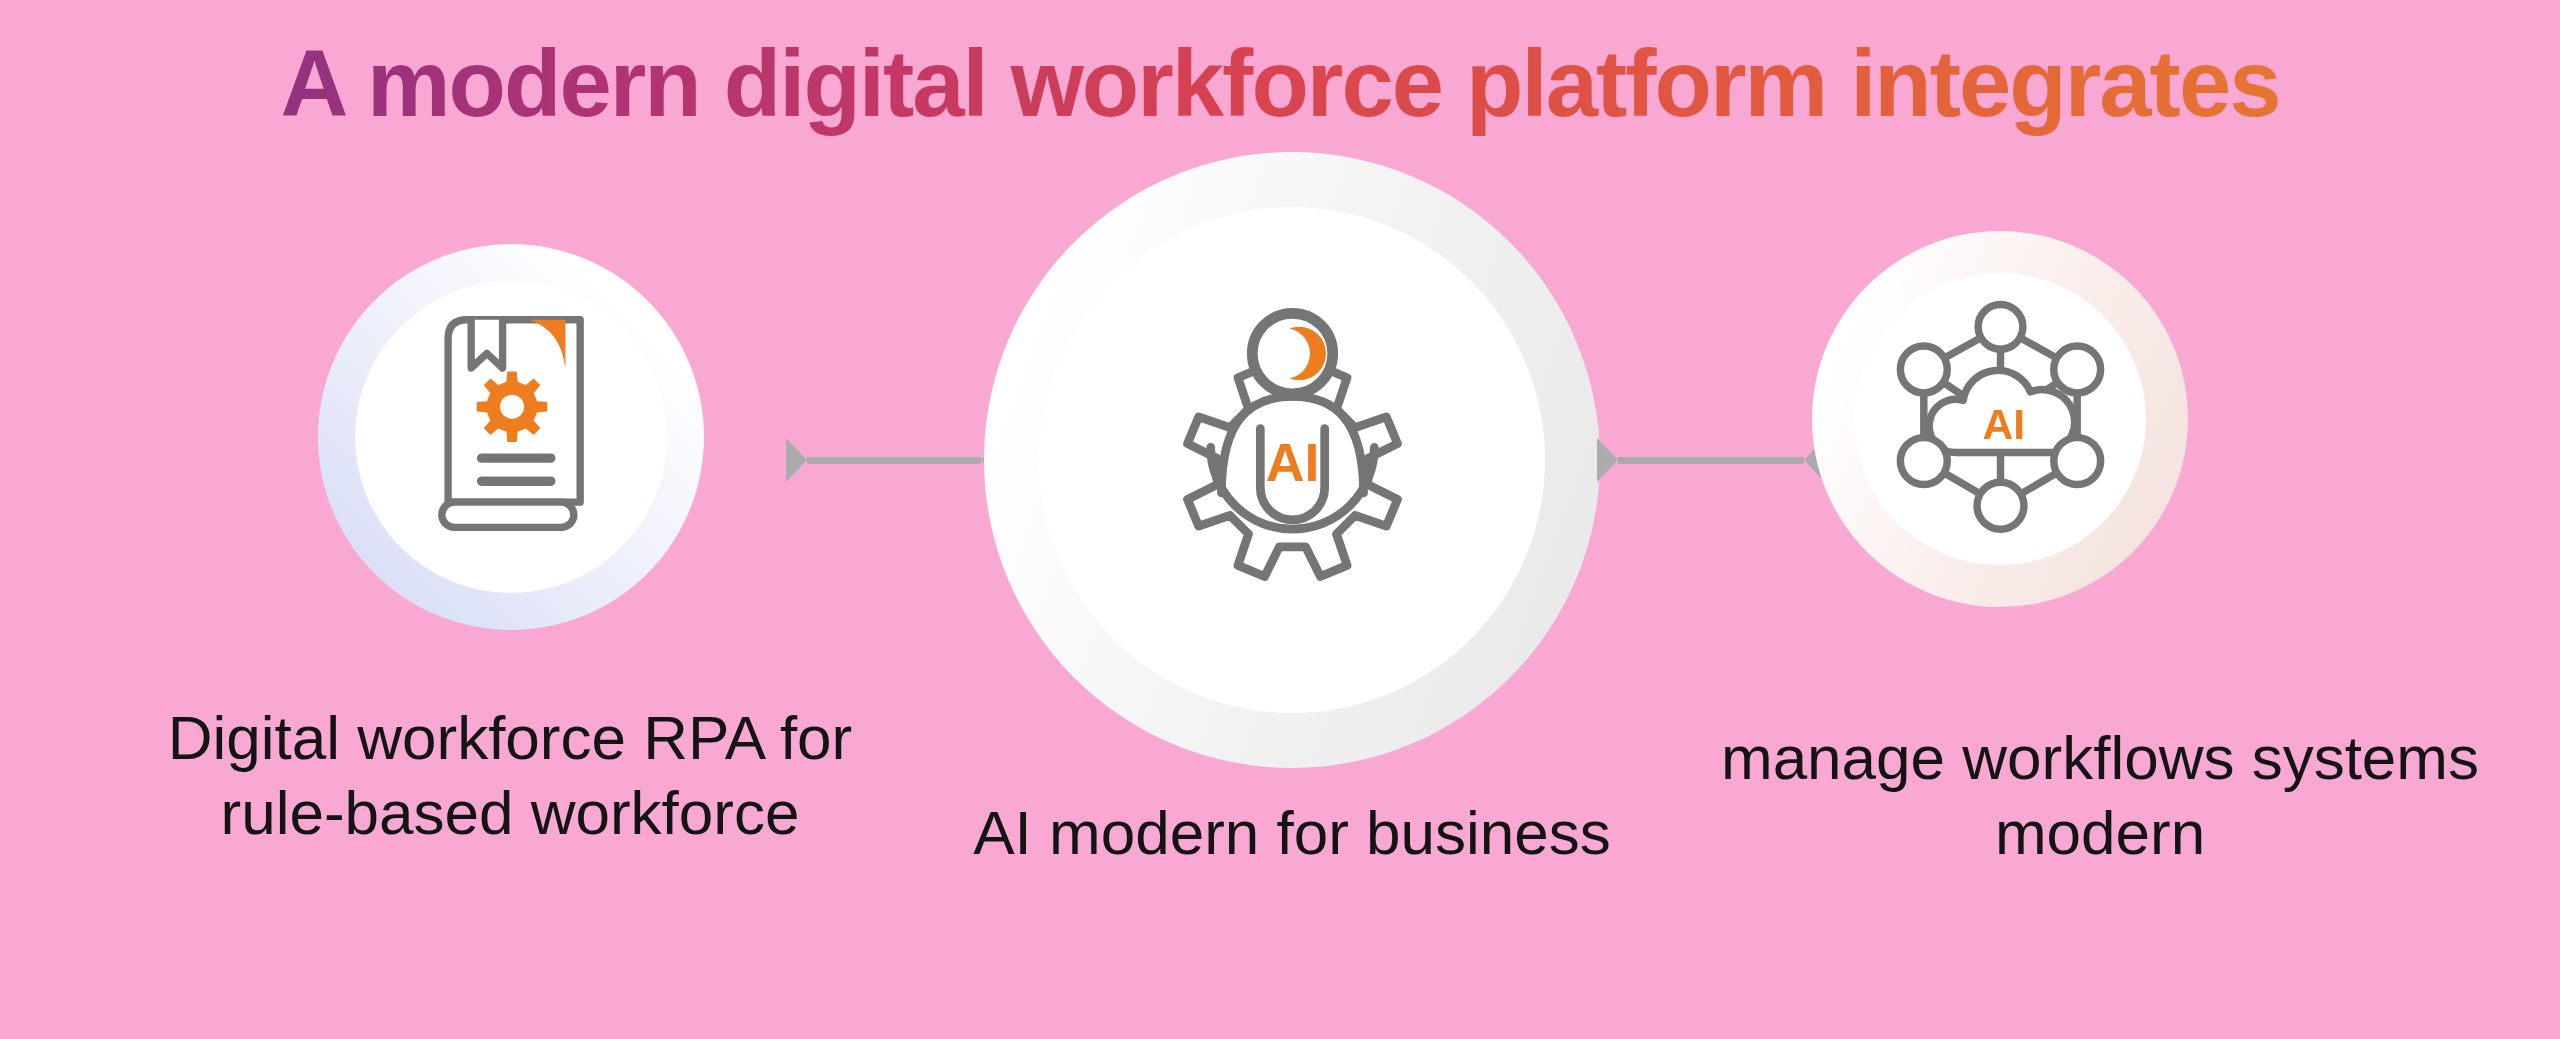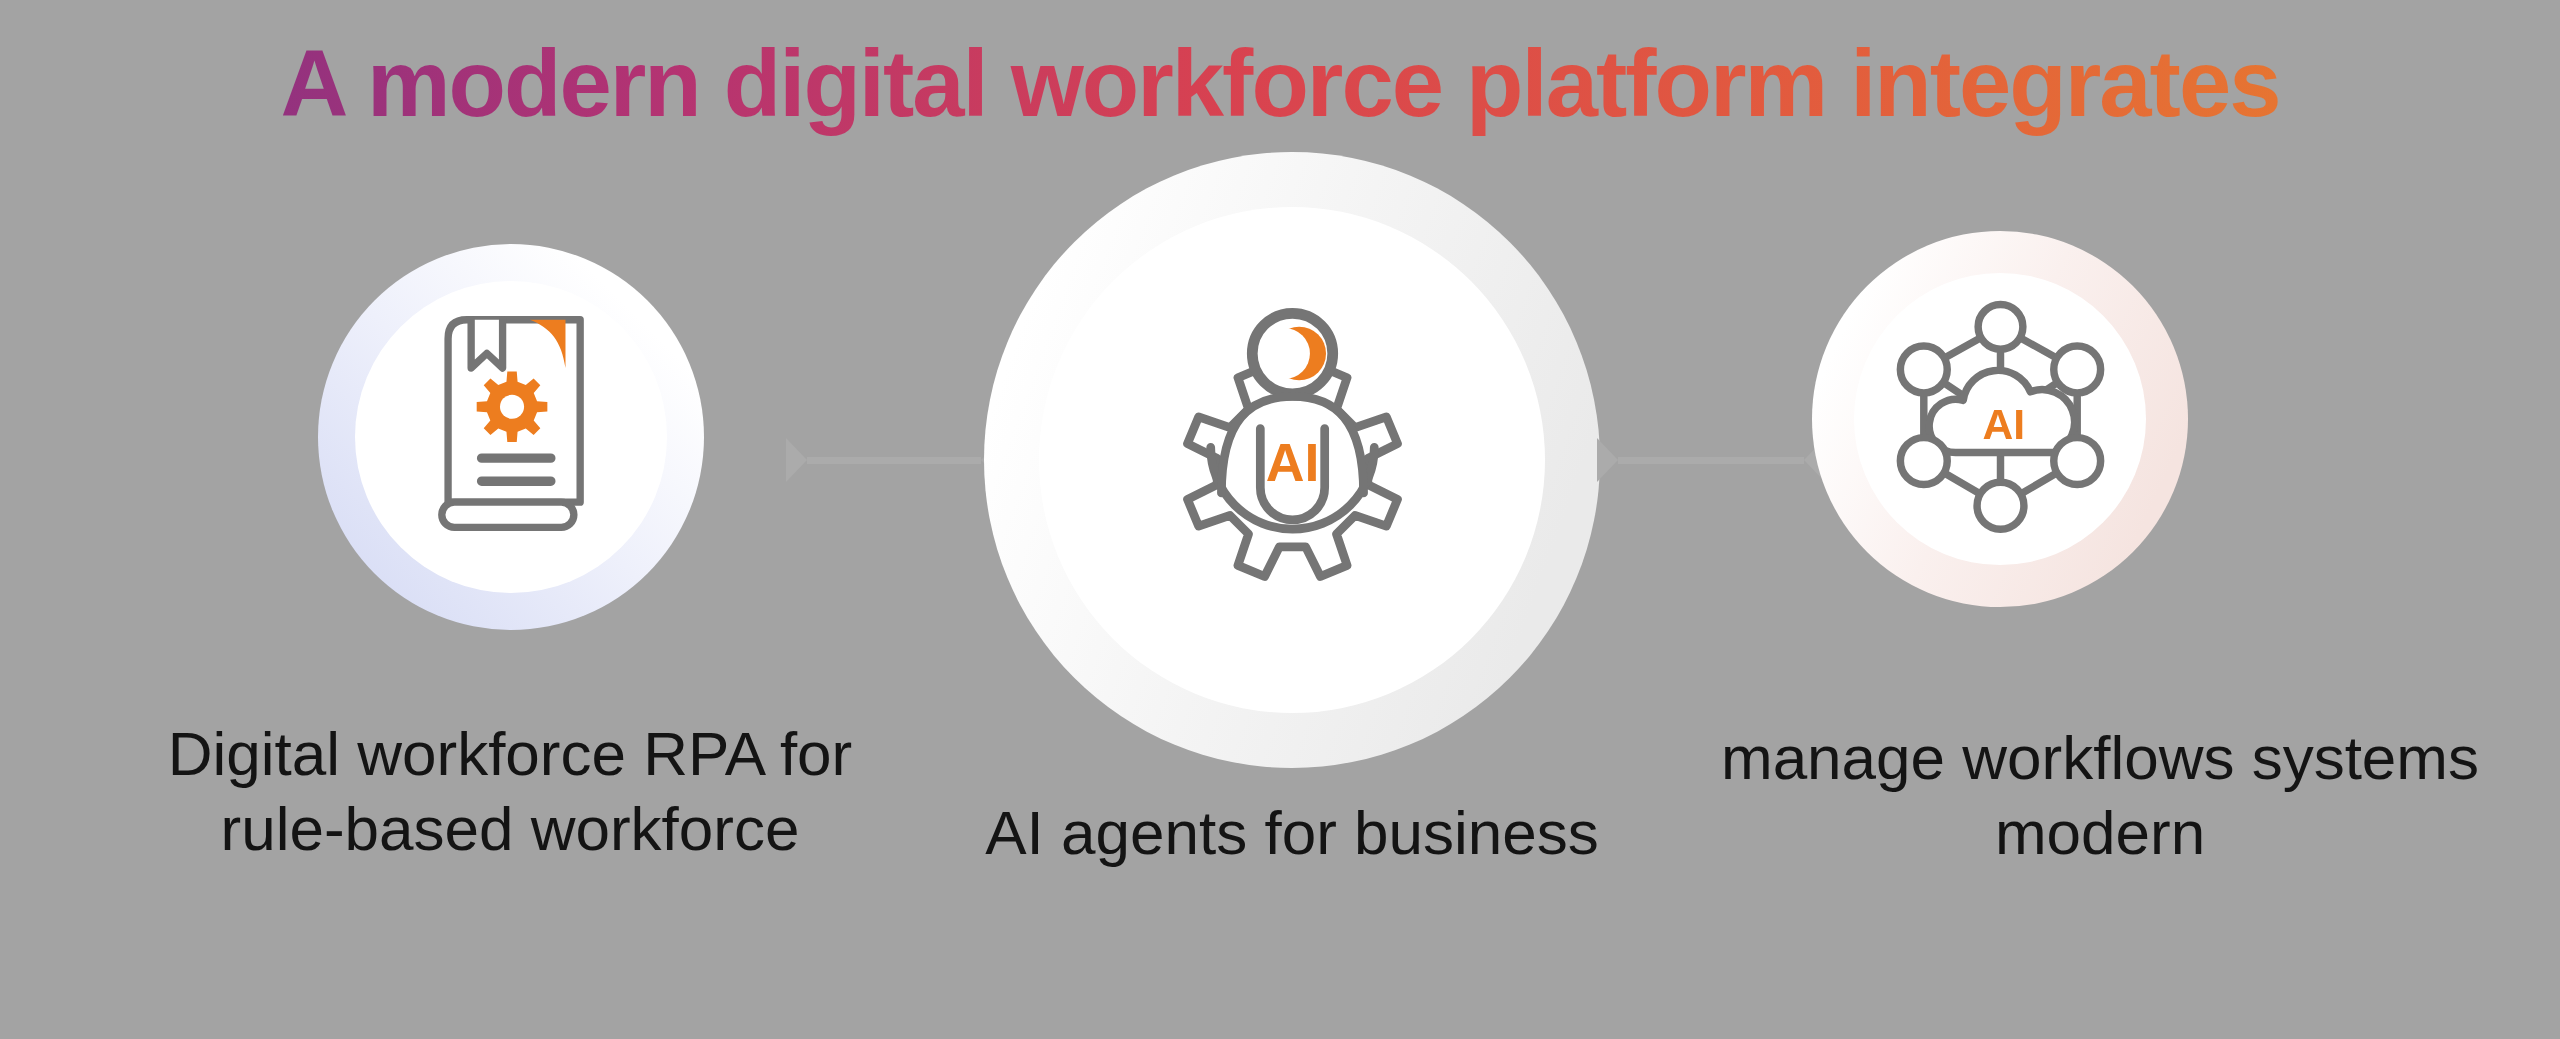--- a/index.html
+++ b/index.html
@@ -1,17 +1,17 @@
 <!DOCTYPE html>
 <html style="--accent: #ED7D1F; --icon-stroke: #757575; --connector: #ABABAB; --ring-blue: #D8DDF5; --ring-gray: #EAEAEA; --ring-pink: #F5E4E0; --caption-color: #141414; --title-grad: linear-gradient(90deg, #7C3187 0%, #B43372 26%, #D84250 48%, #E25B3E 70%, #E8832B 100%);"><head>
 <meta charset="utf-8">
 <style>
   html,body{margin:0;padding:0;background:#ffffff;}
   body{width:2560px;height:1039px;overflow:hidden;font-family:"Liberation Sans",sans-serif;}
-  .canvas{position:relative;width:2560px;height:1039px;background:#a3a3a3;}
+  .canvas{position:relative;width:2560px;height:1039px;background:#f9a8d4;}
 
   
   .title{
     position:absolute;top:30px;left:0;width:100%;
     text-align:center;font-size:94px;font-weight:700;letter-spacing:-2px;
     background-image:var(--title-grad,linear-gradient(90deg,#7C3187,#E8832B));
     -webkit-background-clip:text;background-clip:text;color:transparent;
     line-height:1.15;
   }
 
@@ -35,21 +35,21 @@
   .connector{position:absolute;display:flex;align-items:center;height:44px;}
   .connector .bar{flex:1;height:7px;background:var(--connector);}
   .tri-r{width:0;height:0;border-top:22px solid transparent;border-bottom:22px solid transparent;border-left:21px solid var(--connector);}
   .tri-l{width:0;height:0;border-top:22px solid transparent;border-bottom:22px solid transparent;border-right:21px solid var(--connector);}
   .connector1{left:786px;top:438px;width:216px;}
   .connector2{left:1597px;top:438px;width:228px;}
 
   
   .caption{position:absolute;text-align:center;font-size:62px;line-height:75px;color:var(--caption-color);}
   .caption .cl{white-space:nowrap;}
-  .caption1{left:110px;top:716px;width:800px;}
+  .caption1{left:110px;top:700px;width:800px;}
   .caption2{left:892px;top:795px;width:800px;}
   .caption3{left:1700px;top:720px;width:800px;}
 
   
   .st{fill:none;stroke:var(--icon-stroke);stroke-width:7;stroke-linecap:round;stroke-linejoin:round;}
   .stf{fill:#ffffff;stroke:var(--icon-stroke);stroke-width:7;stroke-linecap:round;stroke-linejoin:round;}
   .of{fill:var(--accent);}
   .wf{fill:#ffffff;}
   .ai-text{fill:var(--accent);font-family:"Liberation Sans",sans-serif;font-weight:700;}
 </style>
@@ -135,21 +135,21 @@
       </svg>
     </div>
   </div>
 
   <div class="caption caption1">
     <div class="cl">Digital workforce RPA for</div>
     <div class="cl">rule-based workforce</div>
   </div>
 
   <div class="caption caption2">
-    <div class="cl">AI agents for business</div>
+    <div class="cl">AI modern for business</div>
   </div>
 
   <div class="caption caption3">
     <div class="cl">manage workflows systems</div>
     <div class="cl">modern</div>
   </div>
 
 </div>
 
 </body></html>

